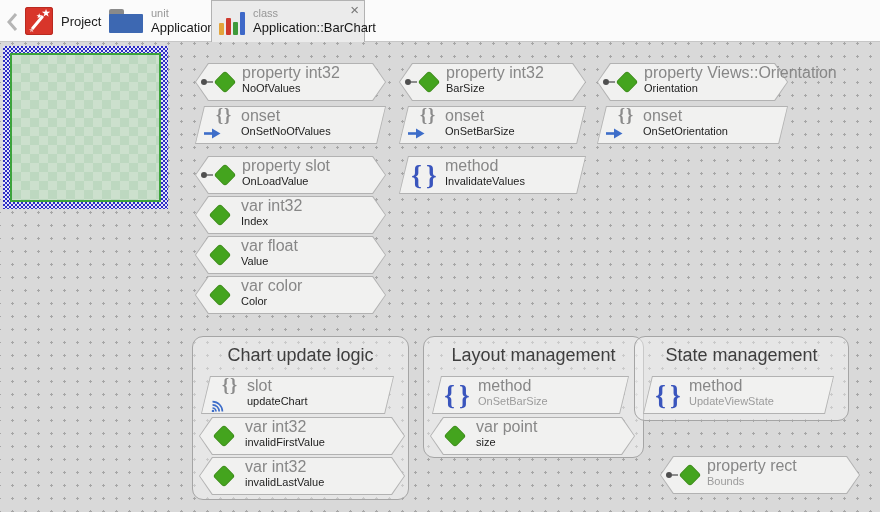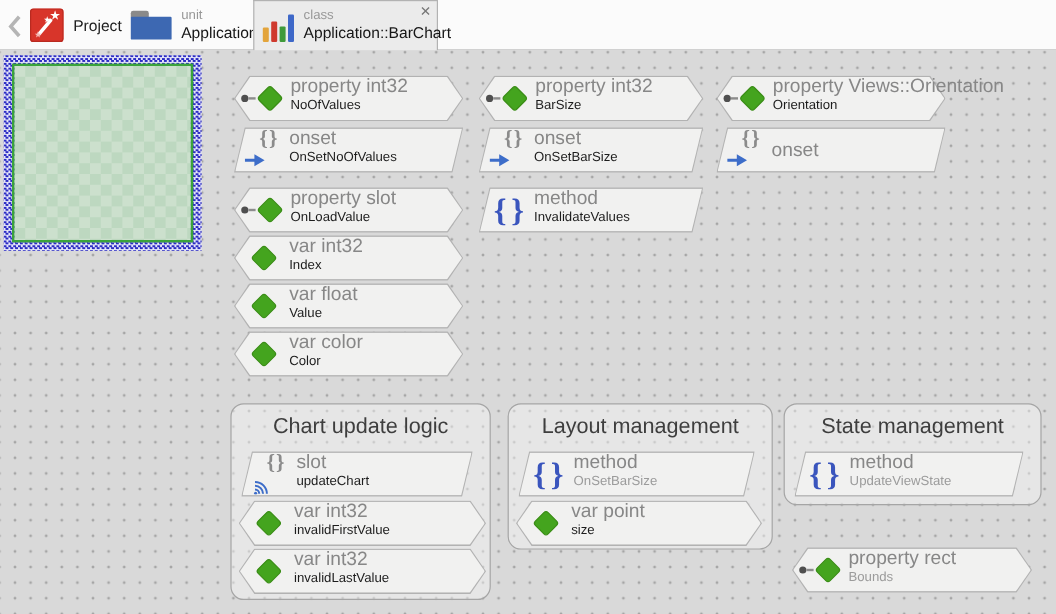--- a/index.html
+++ b/index.html
@@ -216,20 +216,21 @@
       <div class="bc">
           <span class="icon">
             <b class="brs"><span>{</span><span>}</span></b>
             <svg class="arrw" width="17" height="11" viewBox="0 0 17 11">
               <path d="M0 5.5 H9" stroke="#3d6dc9" stroke-width="2.6"></path>
               <path d="M8 .5 L16.5 5.5 L8 10.5 Z" fill="#3d6dc9"></path>
             </svg>
           </span>
       <span class="bt">
             <b class="kind">onset</b>
+            <b class="nm">OnSetOrientation</b>
           </span>
         </div>
     </div>
 
     <div class="brick hex" style="left:195px;top:114px;width:191px">
       <i class="sho"></i>
         <i class="shi"></i>
       <div class="bc">
           <span class="icon prop">
             <i class="pdot"></i>
@@ -376,21 +377,21 @@
               <i class="pdia"></i>
             </span>
         <span class="bt">
               <b class="kind">var point</b>
               <b class="nm">size</b>
             </span>
           </div>
       </div>
     </div>
 
-    <div class="group" style="left:653px;top:294px;width:215px;height:85px">
+    <div class="group" style="left:634px;top:294px;width:215px;height:85px">
       <div class="gtitle">State management</div>
       <div class="brick par muted" style="left:8px;top:39px;width:191px">
         <i class="sho"></i>
           <i class="shi"></i>
         <div class="bc">
             <span class="icon">
               <b class="brl">
                 <span>{</span>
                 <span>}</span>
               </b>

